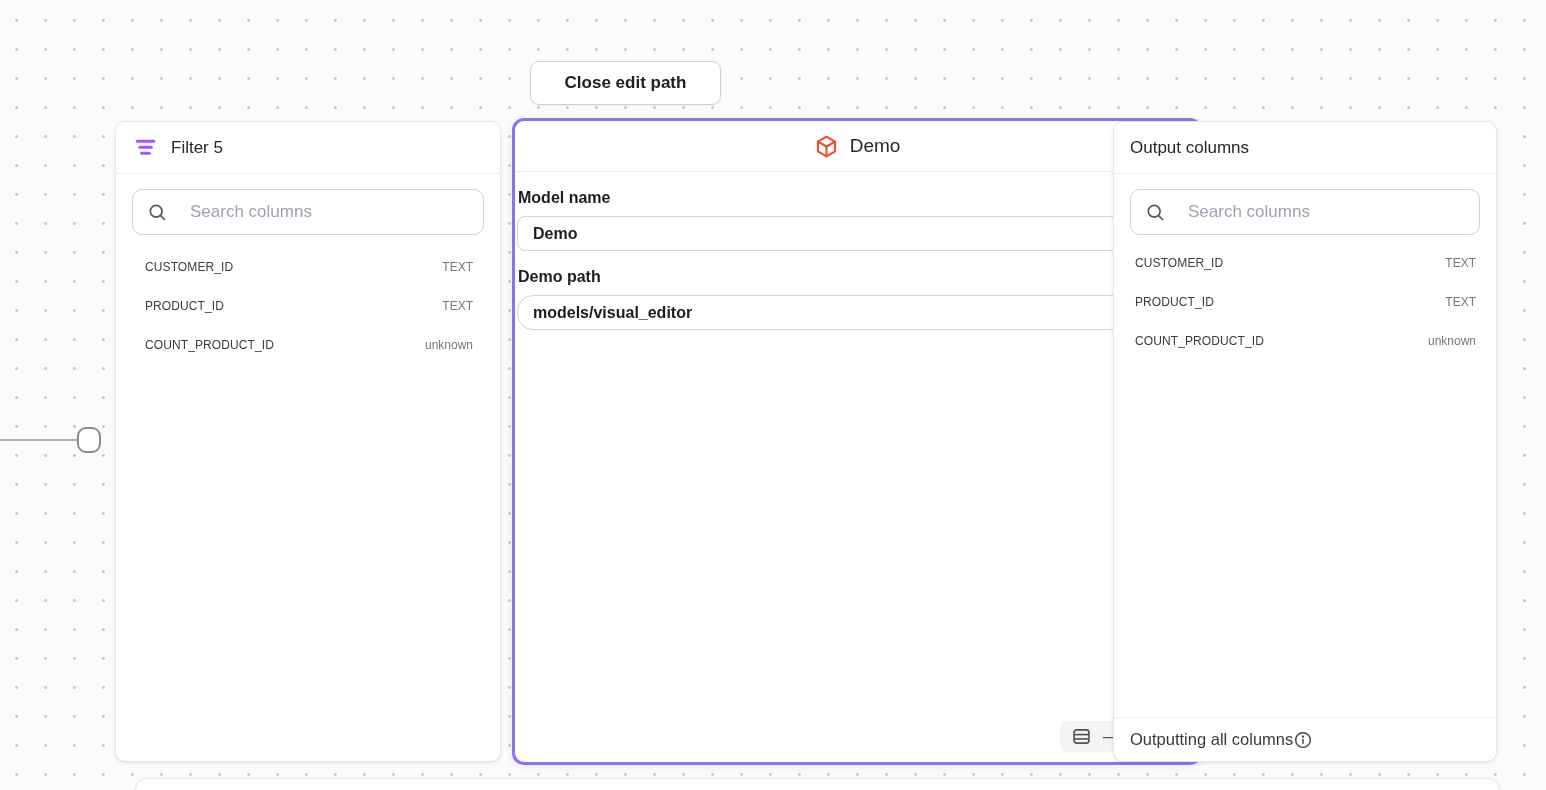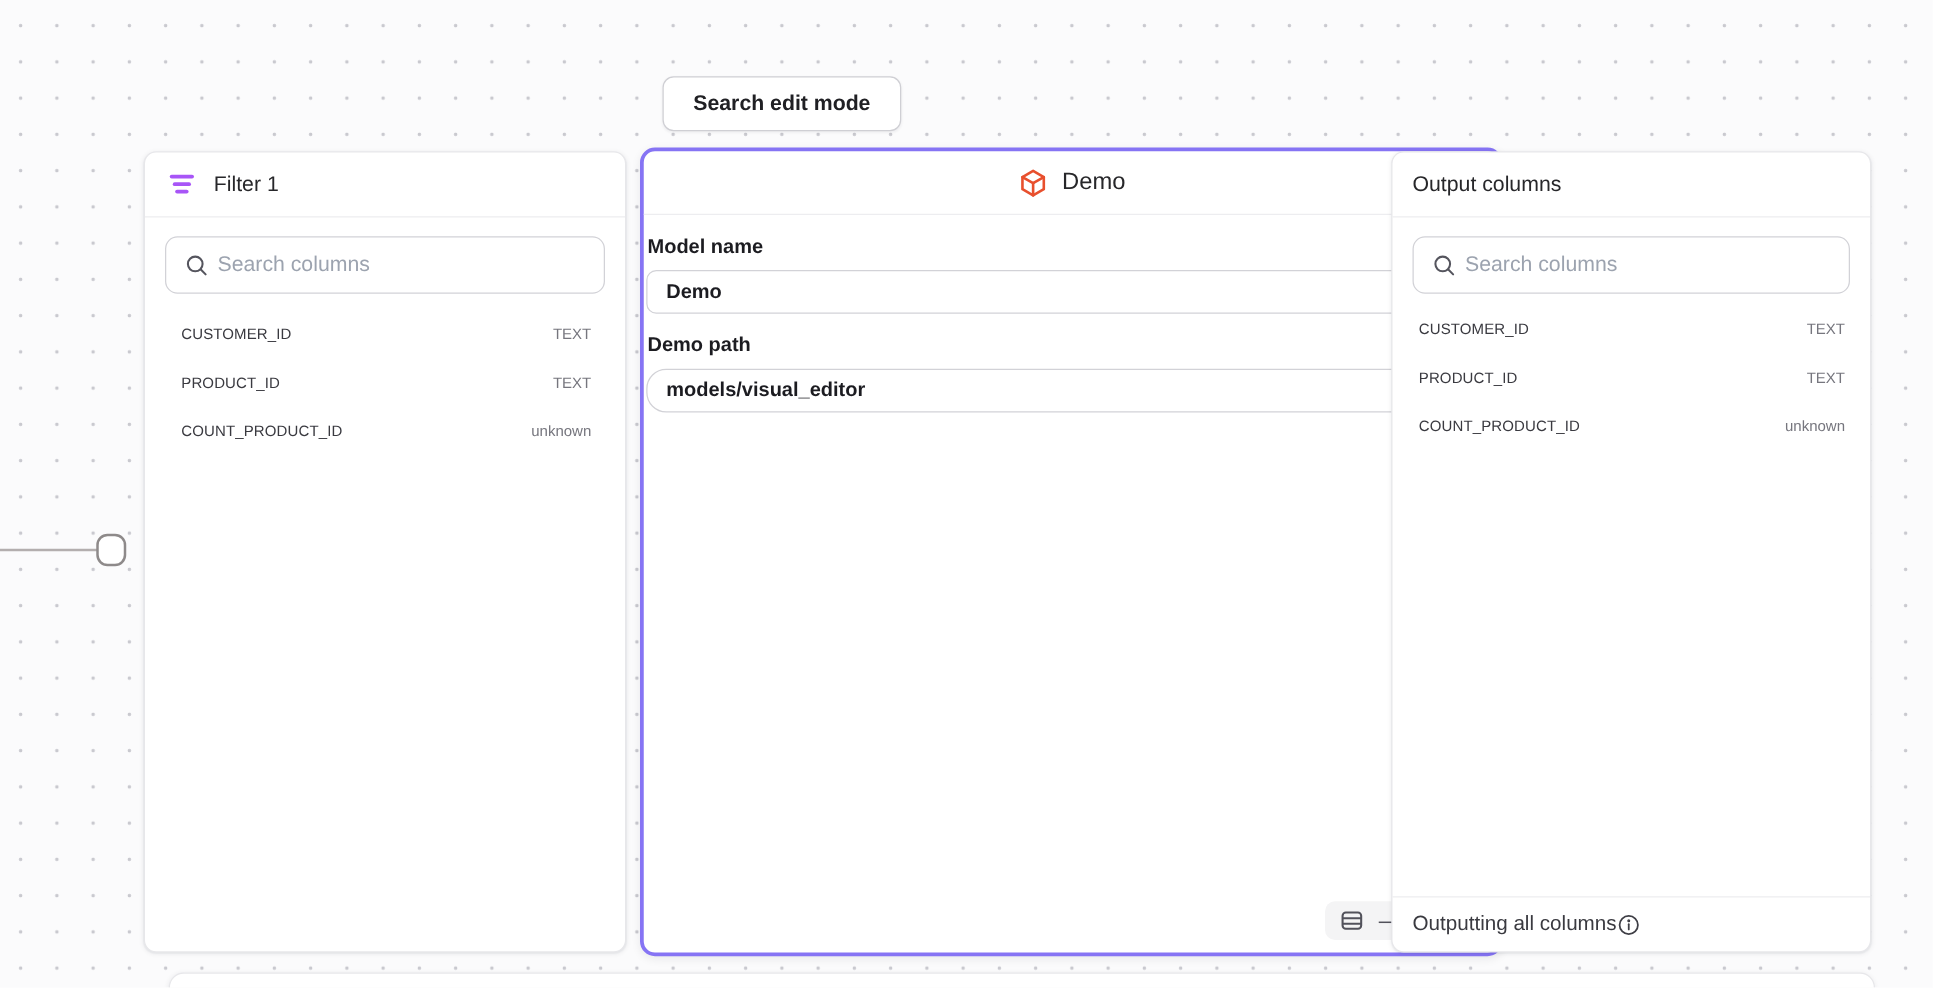--- a/index.html
+++ b/index.html
@@ -38,21 +38,21 @@
 
   
   .search-box {
     margin: 15px 16px 0 16px;
     height: 46px;
     border: 1px solid #d2d2d7;
     border-radius: 10px;
     display: flex;
     align-items: center;
     padding: 0 14px;
-    gap: 6px;
+    gap: 22px;
     background: #fff;
   }
   .search-box input {
     border: none; outline: none; flex: 1;
     font-family: inherit; font-size: 17px; color: #27272a;
     background: transparent;
   }
   .search-box input::placeholder { color: #9ca3af; }
 
   
@@ -167,32 +167,32 @@
   svg { display: block; }
 </style>
 </head>
 <body>
 
 <div id="canvas">
 
   <div id="edge-line"></div>
   <div id="edge-handle"></div>
 
-  <button id="close-edit-btn">Search edit mode</button>
+  <button id="close-edit-btn">Close edit path</button>
 
   <div class="panel" id="filter-panel">
     <div class="panel-header">
       <span>
         <svg width="25" height="23" viewBox="0 0 24 24" fill="none" stroke="#a855f7" stroke-width="3.2" stroke-linecap="round">
           <path d="M3.5 5.5h17"></path>
             <path d="M6 11.8h12"></path>
             <path d="M8 18h8"></path>
         </svg>
       </span>
-      <span class="panel-title">Filter 1</span>
+      <span class="panel-title">Filter 5</span>
     </div>
     <div class="search-box">
       <span>
         <svg width="21" height="21" viewBox="0 0 24 24" fill="none" stroke="#55555e" stroke-width="1.9" stroke-linecap="round">
           <circle cx="10.5" cy="10.5" r="6.7"></circle>
             <path d="M15.6 15.6 20 20"></path>
         </svg>
       </span>
       <input type="text" placeholder="Search columns" style="">
     </div>

